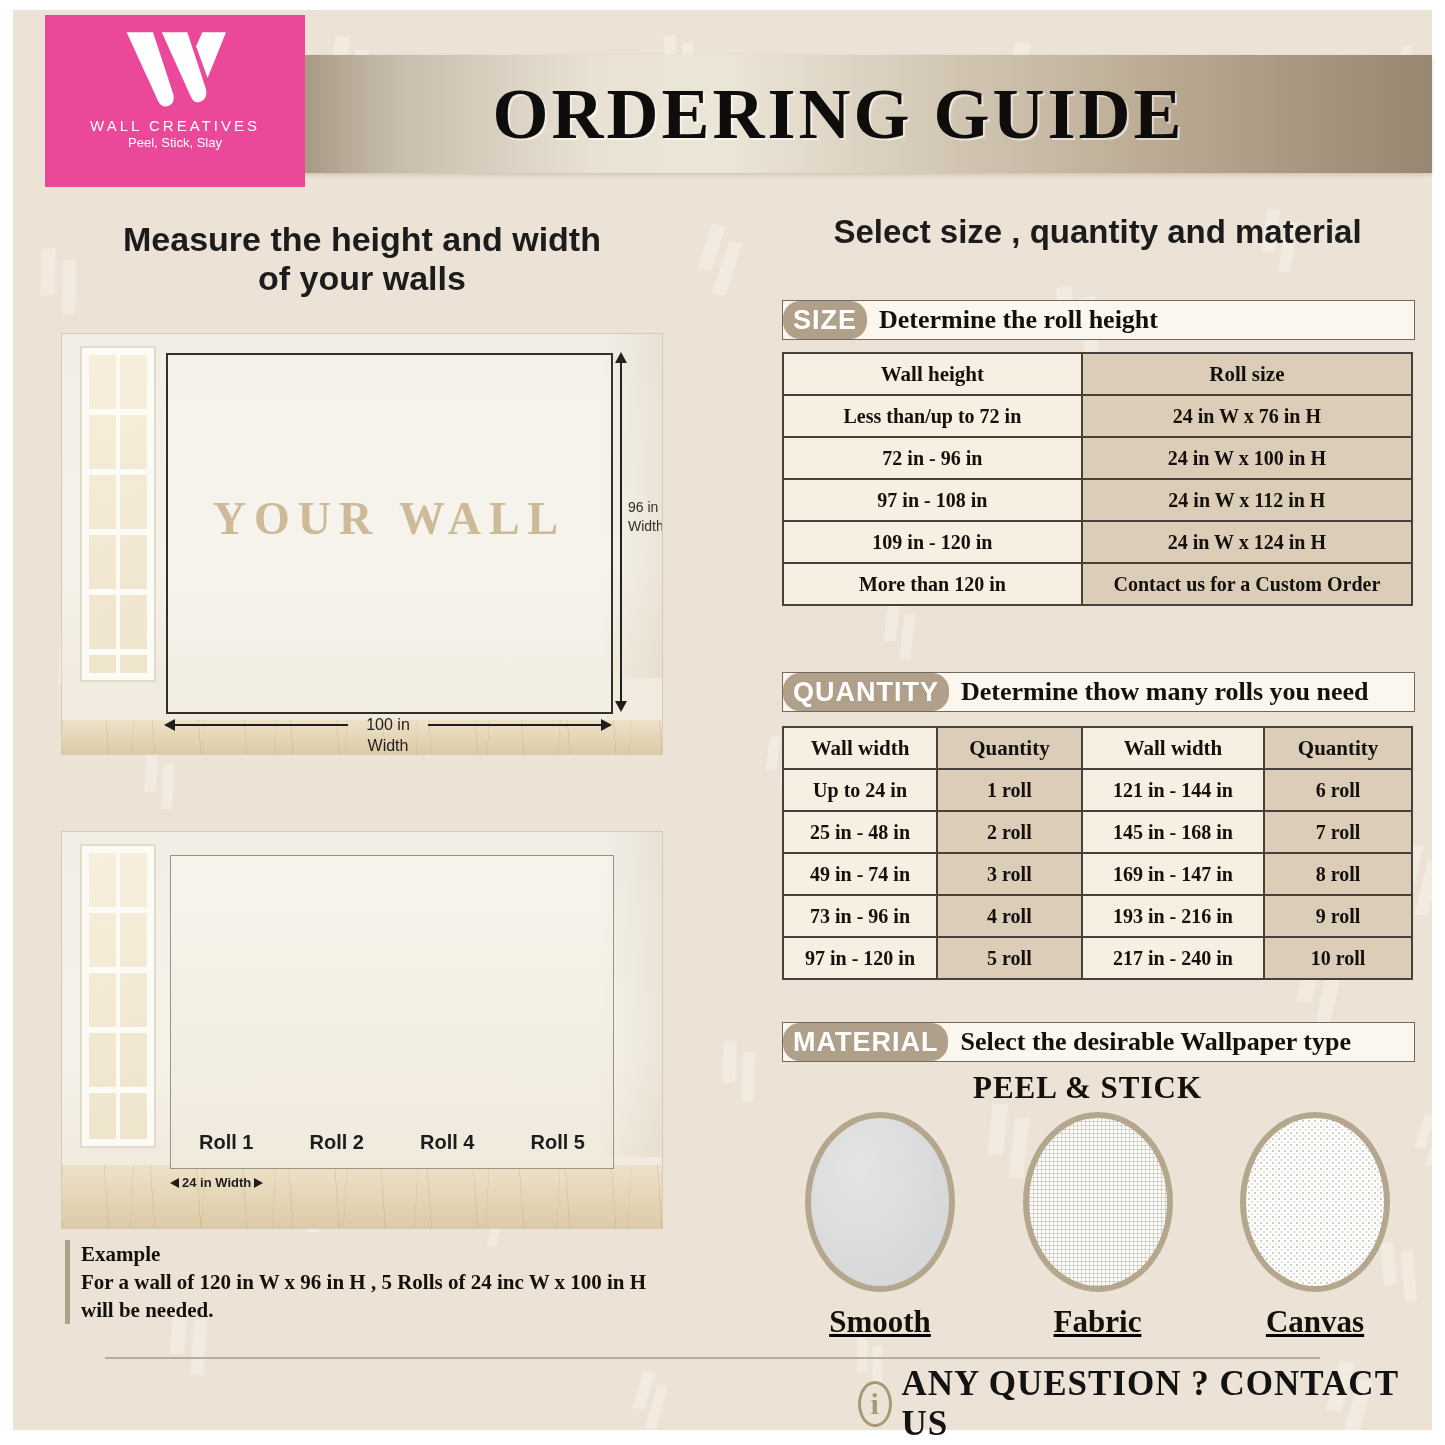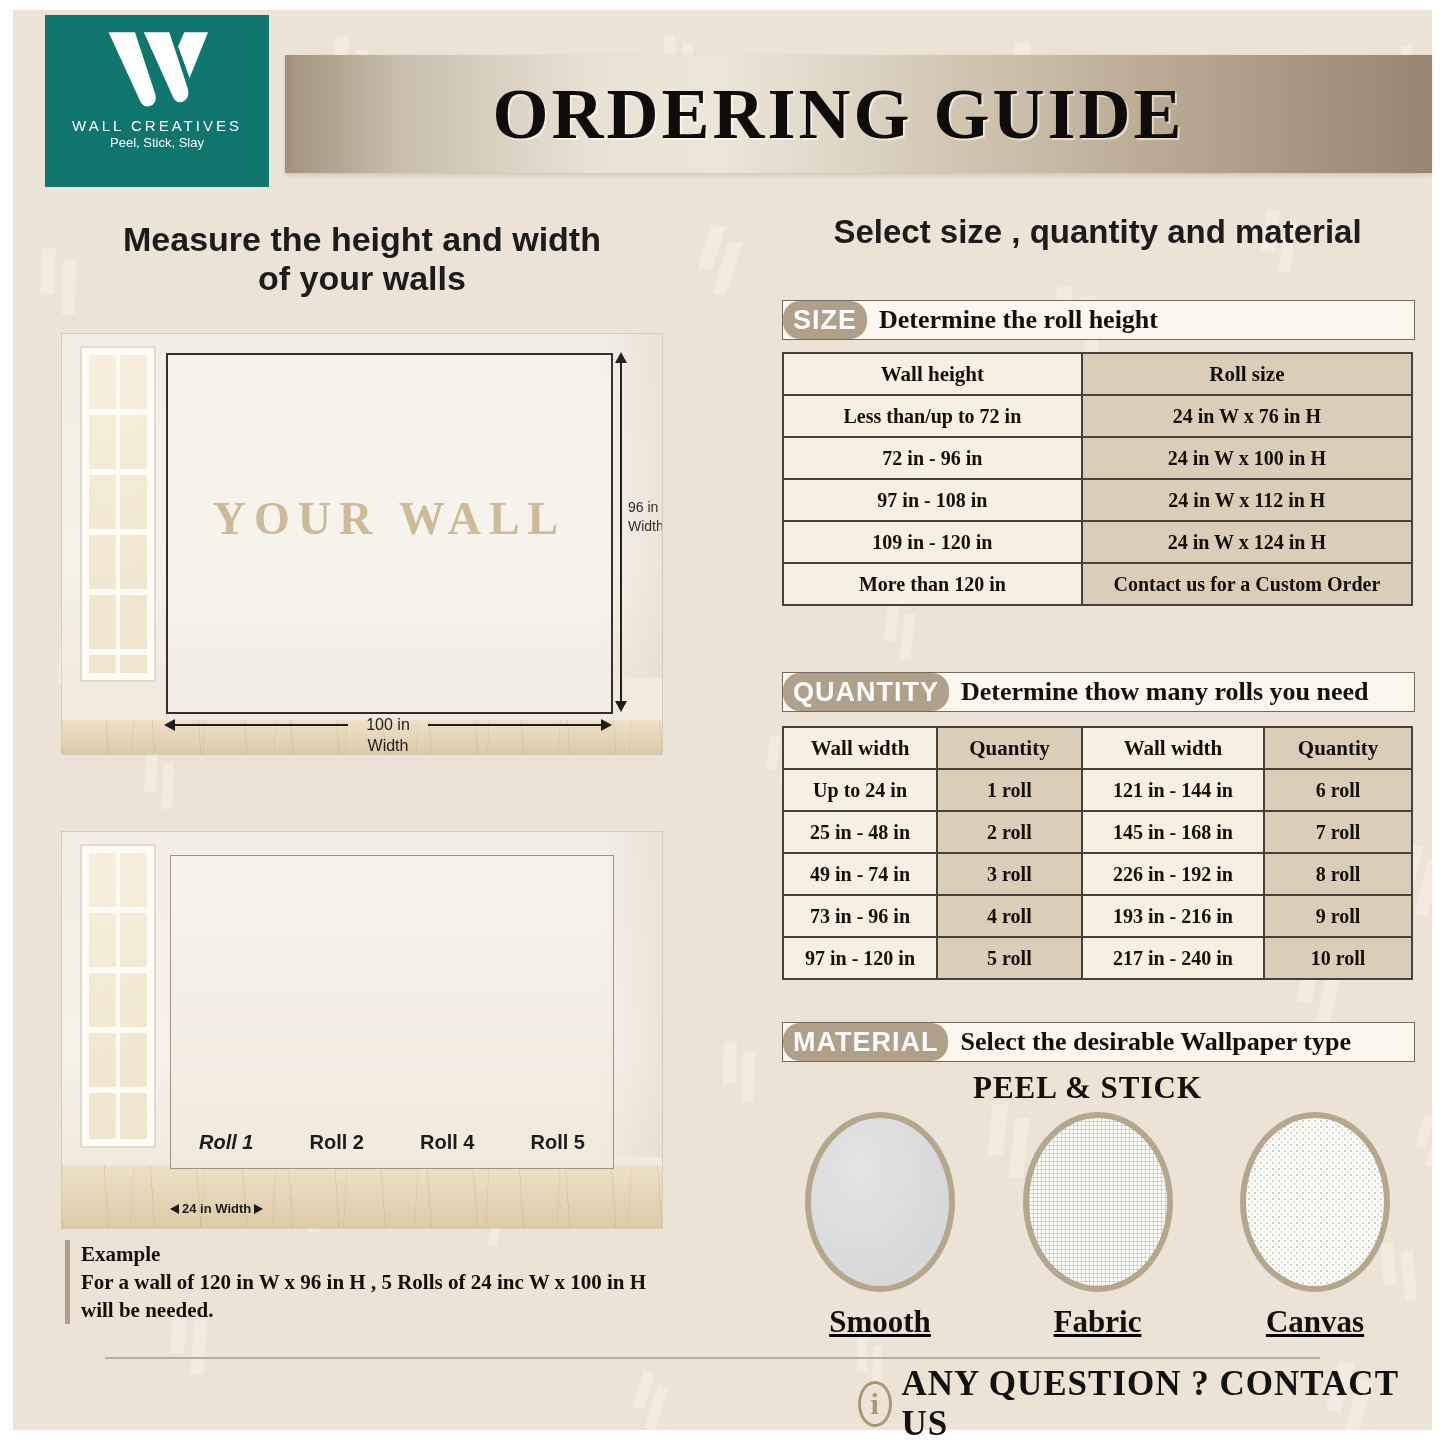--- a/index.html
+++ b/index.html
@@ -7,21 +7,21 @@
        font-family:"Liberation Sans","DejaVu Sans",sans-serif;}
 
   
   .bg{position:absolute;left:13px;top:10px;right:13px;bottom:15px;background:#ece2d6;overflow:hidden;}
   .wm{position:absolute;width:46px;height:64px;opacity:.55;pointer-events:none;}
   .wm::before,.wm::after{content:"";position:absolute;background:#f9f3e9;}
   .wm::before{left:4px;top:0;width:13px;height:42px;transform:skewX(-7deg);}
   .wm::after{left:22px;top:12px;width:12px;height:50px;transform:skewX(-7deg);}
 
   
-  .logo-box{position:absolute;left:45px;top:15px;width:224px;height:172px;background:#0f766e;
+  .logo-box{position:absolute;left:45px;top:15px;width:260px;height:172px;background:#ec4899;
             display:flex;flex-direction:column;align-items:center;z-index:5;}
   .logo-box svg{margin-top:12px;width:118px;height:88px;}
   .brand-name{color:#fff;font-size:15px;letter-spacing:3px;margin-top:2px;}
   .brand-tag{color:#fff;font-size:13px;margin-top:1px;}
 
   .banner{position:absolute;left:285px;top:55px;width:1147px;height:118px;z-index:2;
           background:linear-gradient(90deg,#a2927d 0%,#c9bead 10%,#e9e2d4 27%,#ece6d8 38%,
                      #d6cbb9 55%,#bcac95 75%,#a6957e 90%,#978670 100%);
           box-shadow:0 2px 4px rgba(80,60,30,.18);
           display:flex;align-items:center;justify-content:center;}
@@ -74,25 +74,25 @@
   .h-seg.s2::after{content:"";position:absolute;right:-2px;top:-5px;border:6px solid transparent;border-left:11px solid #1d1d1d;border-right:none;}
   .h-label{position:absolute;left:266px;top:380px;width:120px;text-align:center;
            font-size:16px;line-height:21px;color:#222;}
 
   
   .panels{position:absolute;left:108px;top:23px;width:442px;height:312px;display:flex;
           border:1px solid #9a9484;background:#f6f2e9;}
   .panel{flex:1;position:relative;border-left:1px solid #9a948
 
 4;background:linear-gradient(180deg,#f8f4ec,#f0eadd);}
-  .panel:first-child{border-left:none;font-style:italic;}
+  .panel:first-child{border-left:none;}
   .roll-label{position:absolute;left:0;right:0;bottom:14px;text-align:center;
               font-weight:bold;font-size:20px;color:#1d1d1d;}
   .roll-width{position:absolute;left:108px;top:343px;display:flex;align-items:center;gap:3px;
-              font-weight:bold;font-size:13px;color:#1d1d1d;margin-top:26px;}
+              font-weight:bold;font-size:13px;color:#1d1d1d;}
   .tri-l{width:0;height:0;border:5px solid transparent;border-right:9px solid #1d1d1d;border-left:none;}
   .tri-r{width:0;height:0;border:5px solid transparent;border-left:9px solid #1d1d1d;border-right:none;}
 
   
   .example{position:absolute;left:65px;top:1240px;width:600px;border-left:5px solid #b1a089;
            padding-left:11px;font-family:"Liberation Serif","DejaVu Serif",serif;
            font-weight:bold;font-size:21px;line-height:28px;color:#14110d;}
 
   
   .strip{position:absolute;left:782px;width:631px;height:38px;background:#fbf7ee;
@@ -318,21 +318,21 @@
   </tr>
   <tr>
     <td class="cream">25 in - 48 in</td>
     <td class="tan">2 roll</td>
     <td class="cream">145 in - 168 in</td>
     <td class="tan">7 roll</td>
   </tr>
   <tr>
     <td class="cream">49 in - 74 in</td>
     <td class="tan">3 roll</td>
-    <td class="cream">226 in - 192 in</td>
+    <td class="cream">169 in - 147 in</td>
     <td class="tan">8 roll</td>
   </tr>
   <tr>
     <td class="cream">73 in - 96 in</td>
     <td class="tan">4 roll</td>
     <td class="cream">193 in - 216 in</td>
     <td class="tan">9 roll</td>
   </tr>
   <tr>
     <td class="cream">97 in - 120 in</td>

